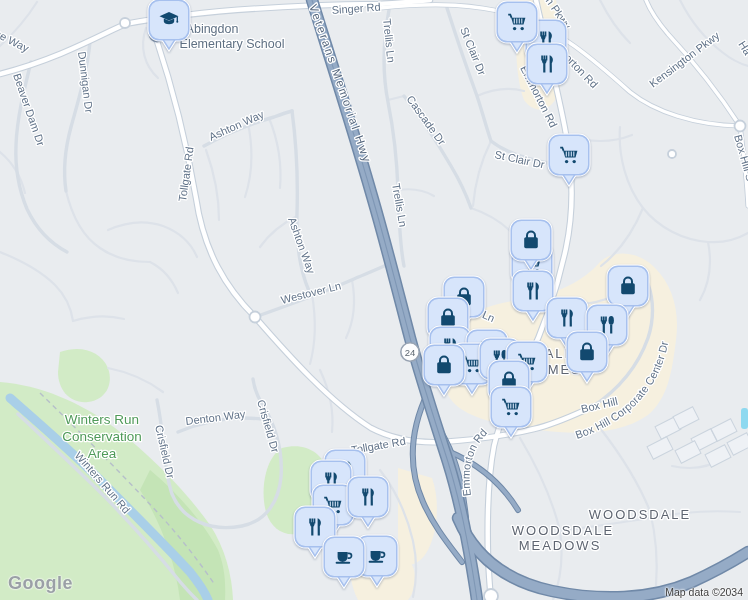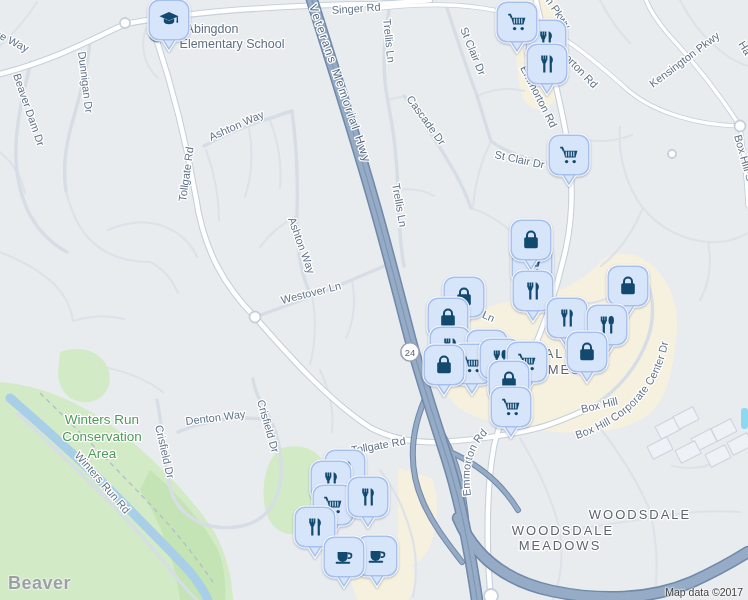--- a/index.html
+++ b/index.html
@@ -465,15 +465,15 @@
     </svg></div>
       <div class="pin" style="left: 147px; top: -2px;"><svg width="44" height="56" viewBox="0 0 44 56">
       <path d="M22 51 L15 40 H29 Z" fill="#d7e5fb" stroke="#ffffff" stroke-width="3.5"></path>
       <rect x="2.2" y="2.2" width="39.6" height="39.6" rx="10" fill="#d7e5fb" stroke="#ffffff" stroke-width="3.5"></rect>
       <path d="M22 51 L15 40 H29 Z" fill="#d7e5fb" stroke="#a6c0ee" stroke-width="1.4"></path>
       <rect x="2.2" y="2.2" width="39.6" height="39.6" rx="10" fill="#d7e5fb" stroke="#a6c0ee" stroke-width="1.5"></rect>
       <use href="#sym-school" xlink:href="#sym-school" transform="translate(10,10)"></use>
     </svg></div>
     </div>
 
-<div class="google-logo">Beaver</div>
-<div class="map-attribution">Map data ©2017</div>
+<div class="google-logo">Google</div>
+<div class="map-attribution">Map data ©2034</div>
 </div>
 
 </body></html>

